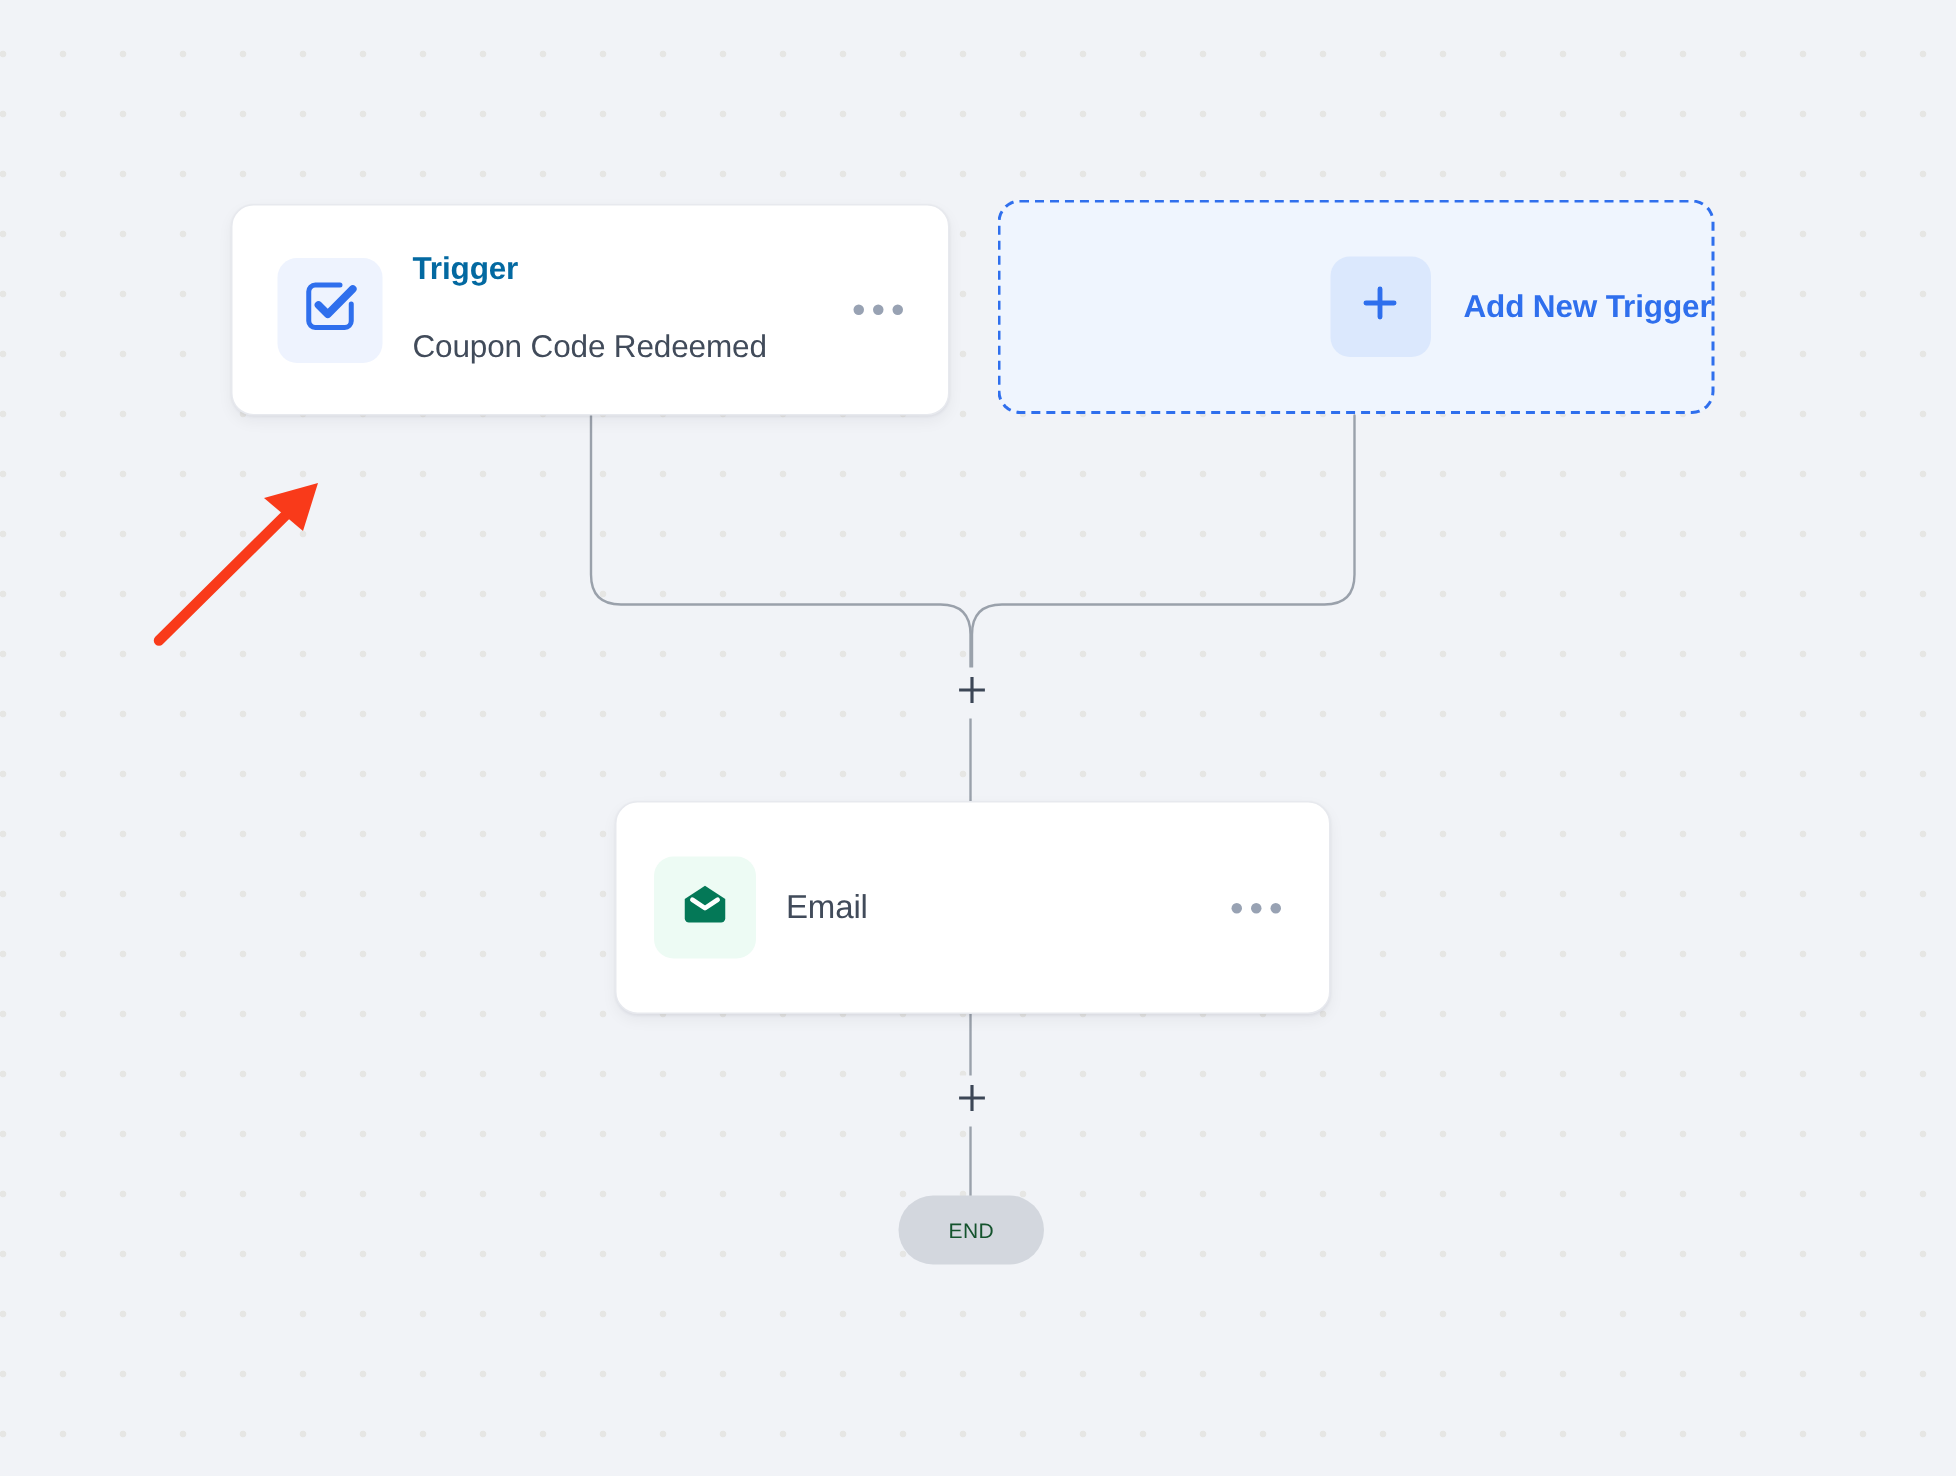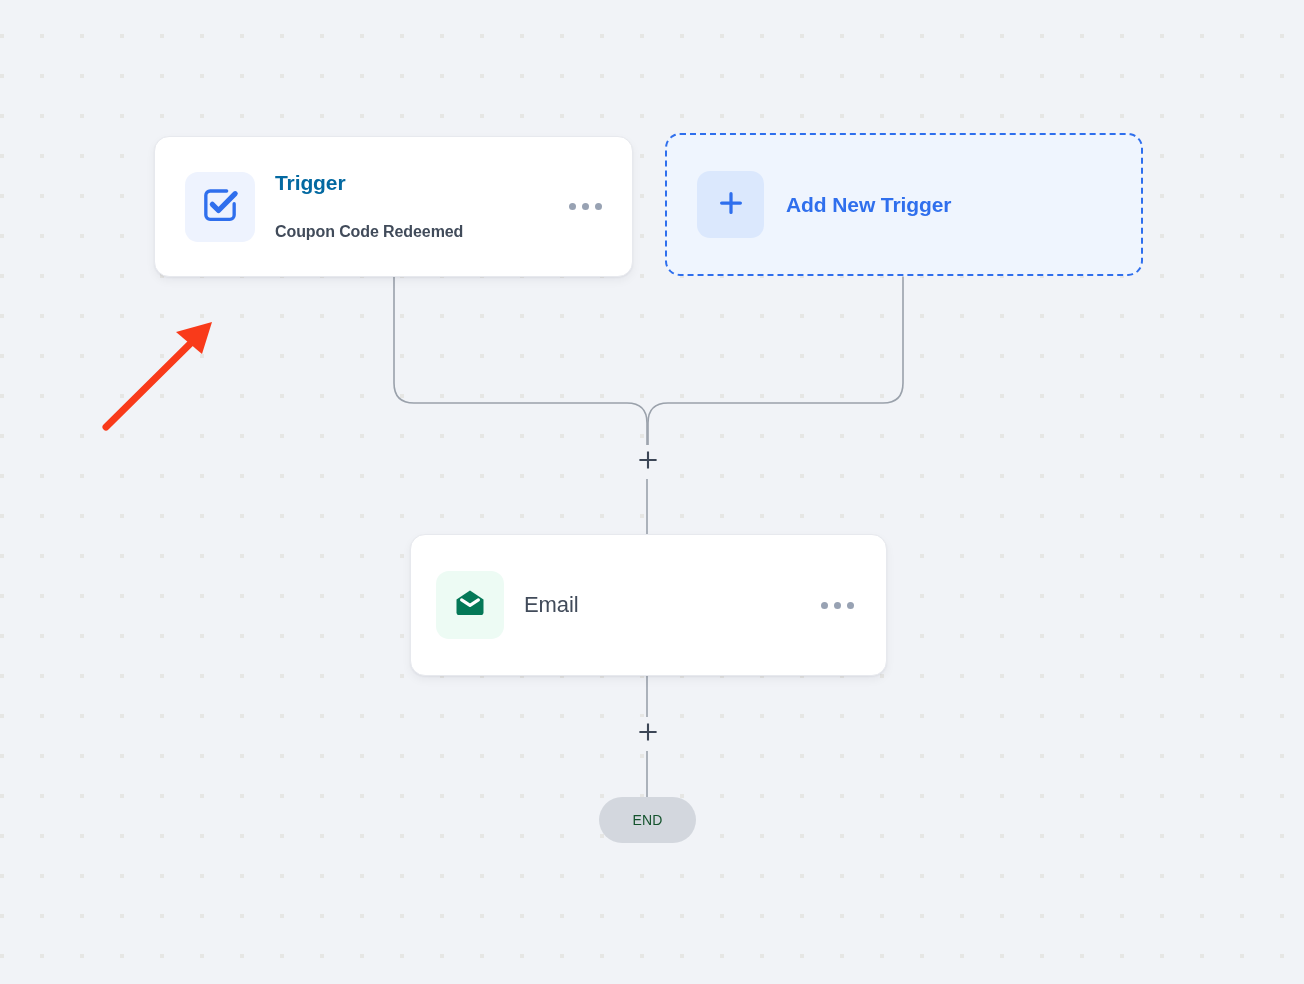--- a/index.html
+++ b/index.html
@@ -101,22 +101,22 @@
 
   .node-title-blue {
     font-size: 21px;
     font-weight: bold;
     color: #0369a1;
     line-height: 1.32;
     letter-spacing: -0.1px;
   }
 
   .node-subtitle {
-    font-size: 16px;
-    font-weight: bold;
+    font-size: 21px;
+    font-weight: normal;
     color: #414b5a;
     line-height: 1.42;
     letter-spacing: -0.1px;
     margin-top: 24px;
   }
 
   .node-label-plain {
     font-size: 22px;
     font-weight: normal;
     color: #414b5a;
@@ -148,20 +148,21 @@
     left: 665px;
     top: 133px;
     width: 478px;
     height: 143px;
     background: #eff5fe;
     border: 2px dashed #2f6fed;
     border-radius: 15px;
     display: flex;
     align-items: center;
     cursor: pointer;
+    justify-content: flex-end;
   }
 
   #add-trigger-label {
     margin-left: 22px;
     font-size: 21px;
     font-weight: bold;
     color: #2f6fed;
     letter-spacing: -0.1px;
   }
 

